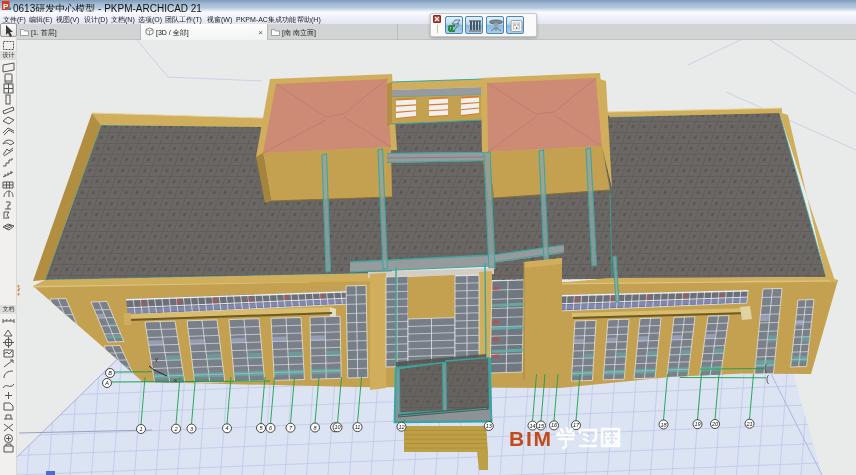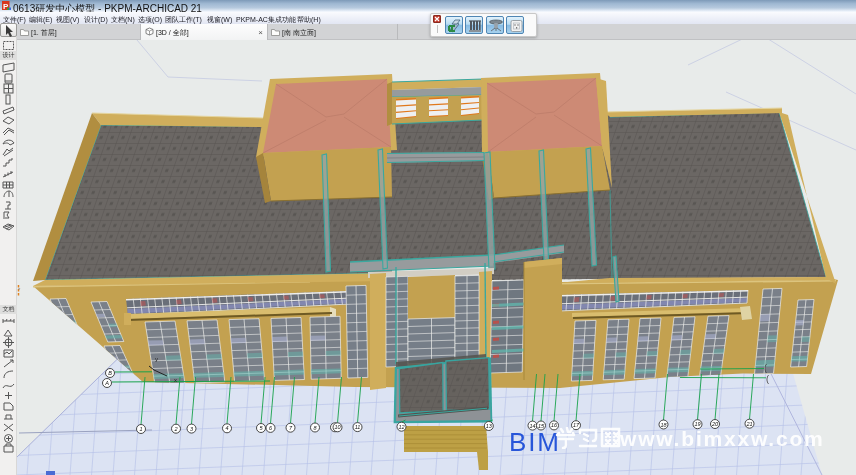--- a/index.html
+++ b/index.html
@@ -626,34 +626,33 @@
       <text x="174" y="382" font-size="6" fill="#222">x</text>
       <text x="764" y="371" font-size="9" fill="#444">(</text>
       <text x="766" y="382" font-size="9" fill="#444">(</text>
       <rect x="46" y="471" width="9" height="4" fill="#4a6cd4"></rect>
       <line x1="18.5" y1="285.0" x2="18.5" y2="287.5" stroke="#e08020" stroke-width="1.5"></line>
       <line x1="18.5" y1="289.0" x2="18.5" y2="291.5" stroke="#e08020" stroke-width="1.5"></line>
       <line x1="18.5" y1="293.0" x2="18.5" y2="295.5" stroke="#e08020" stroke-width="1.5"></line>
       <text x="18" y="292" font-size="6" fill="#888">*</text>
     </svg>
 
- <div style="position:absolute;left:509px;top:427px;font-size:26px;font-weight:normal;color:#1d4ed8;opacity:.94;letter-spacing:1.8px;white-space:nowrap">BIM</div>
+ <div style="position:absolute;left:509px;top:427px;font-size:21px;font-weight:bold;color:#c2410c;opacity:.94;letter-spacing:1.8px;white-space:nowrap">BIM</div>
  <svg style="position:absolute;left:555px;top:427px;opacity:.94" width="66" height="22" viewBox="0 0 66 22">
   <g stroke="#fff" stroke-width="2.5" fill="none" stroke-linecap="round">
    <path d="M6 2l2 3M12 1l1 4M17 2l-2 3"></path>
         <path d="M2 8h17M2 8l2-2M19 8l-1-2"></path>
         <path d="M4 12h14M11 12v6q0 3-3 3"></path>
    <path d="M25 3h16v7q0 4-3 4M25 3v3"></path>
         <path d="M29 7l4 2M29 12l4 2"></path>
         <path d="M25 19h16"></path>
    <path d="M47 2h17v17M47 2v17M47 19h17"></path>
         <path d="M51 6l4 4M55 6l-4 4M59 6l4 4M63 6l-4 4M51 13l4 4M55 13l-4 4M59 13l4 4M63 13l-4 4"></path>
   </g>
  </svg>
- <div style="position:absolute;left:620px;top:427px;font-size:21px;font-weight:bold;color:#fff;opacity:.94;letter-spacing:1.8px;white-space:nowrap">www.bimxxw.com</div>
 
  <div style="position:absolute;left:0;top:0;width:856px;height:12px;background:linear-gradient(#7e9ab8 0%,#9fb8d2 30%,#b6c9de 65%,#e8eff8 92%,#f6faff 100%)">
    <svg width="9" height="9" style="position:absolute;left:2px;top:1px" viewBox="0 0 9 9">
         <rect width="7.5" height="9" fill="#d8381e"></rect>
         <text x="1" y="7.5" font-size="8" font-weight="bold" fill="#fff">P</text>
         <rect x="5" y="6.5" width="2" height="2.5" fill="#3a9e3a"></rect>
         <rect x="7" y="6.5" width="2" height="2.5" fill="#3a6ade"></rect>
       </svg>
    <span style="position:absolute;left:13px;top:1.5px;font-size:10px;color:#111">0613研发中心模型 - PKPM-ARCHICAD 21</span>
  </div>

